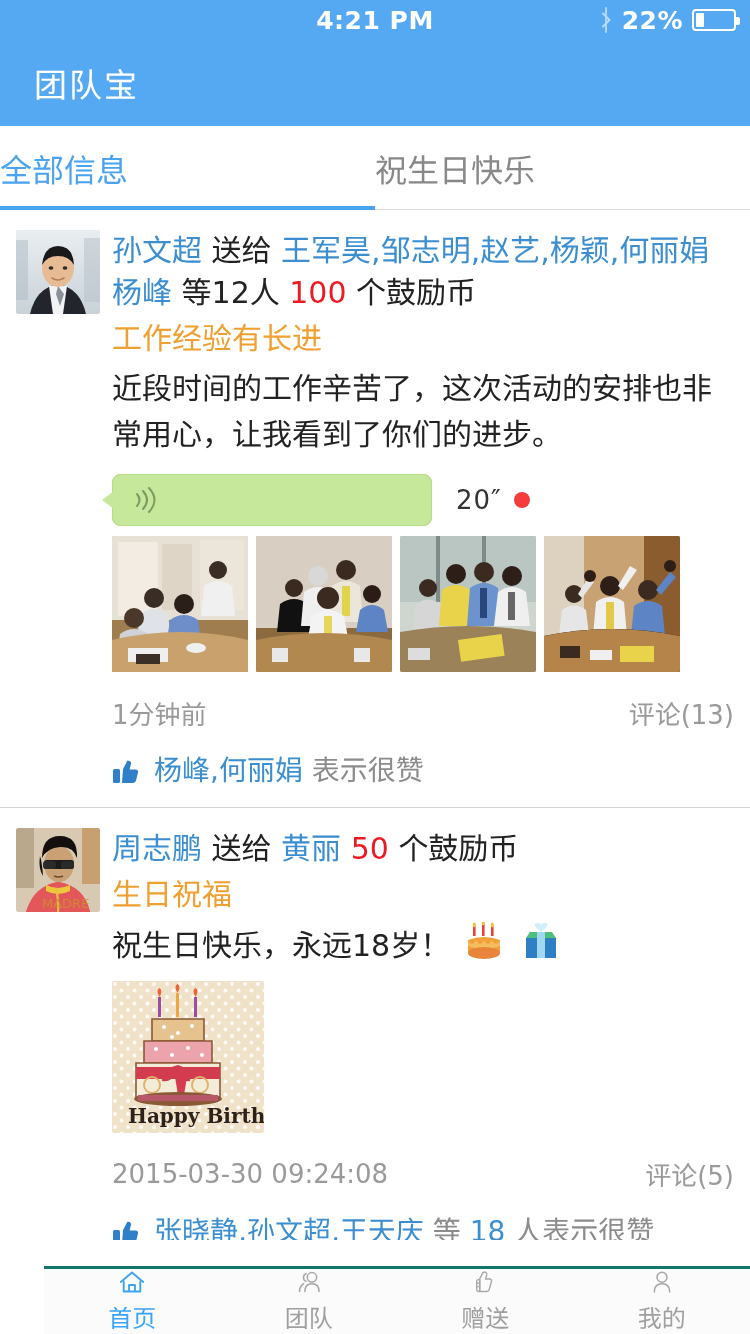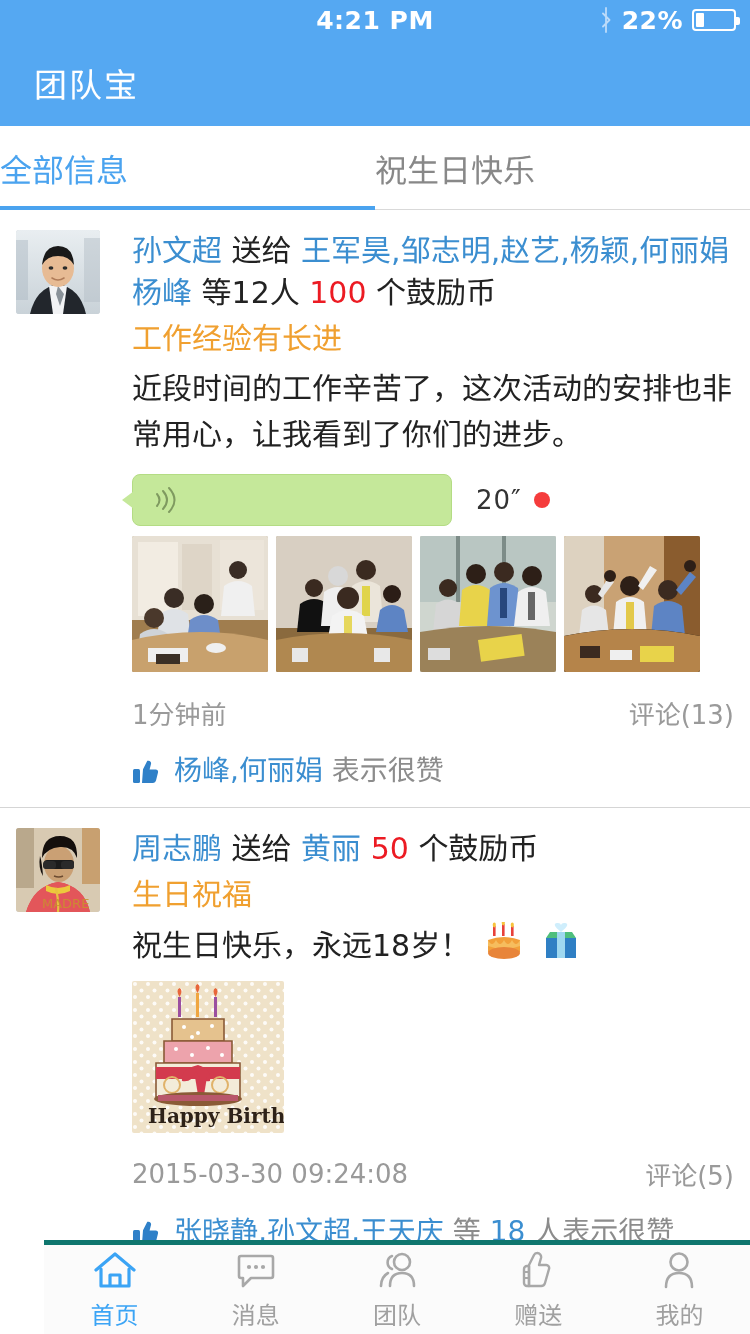--- a/index.html
+++ b/index.html
@@ -62,21 +62,21 @@
     height: 1px; background: #d8d8d8; z-index: -1;
   }
   .tabs-divider { position: absolute; left: 0; right: 0; bottom: 0; height: 1px; background: #d9d9d9; }
 
   
   .feed { position: absolute; top: 210px; bottom: 94px; left: 0; right: 0; overflow: hidden; background: #fff; }
   .post { padding: 20px 16px 12px 16px; position: relative; }
   .post + .post { border-top: 1px solid #d5d5d5; }
   .post-head { display: flex; }
   .avatar {
-    width: 84px; height: 84px; flex: 0 0 84px; margin-right: 32px;
+    width: 84px; height: 84px; flex: 0 0 84px; margin-right: 12px;
     border-radius: 3px; overflow: hidden; position: relative; background: #cfd4d8;
   }
   .post-body { flex: 1; min-width: 0; }
 
   .headline { font-size: 30px; line-height: 42px; color: #222; }
   .headline .u { color: #3b8ed0; }
   .headline .amt { color: #ec1b23; }
   .subject { font-size: 30px; line-height: 46px; color: #f0a030; margin-top: 2px; }
   .content { font-size: 30px; line-height: 46px; color: #222; margin-top: 4px; }
 
@@ -114,22 +114,22 @@
   .likes-text .u { color: #3b8ed0; }
 
   
   .bday-card { width: 152px; height: 152px; margin-top: 12px; border-radius: 2px; overflow: hidden; }
   .bday-card svg { display: block; width: 100%; height: 100%; }
 
   .emoji-inline { display: inline-block; vertical-align: -8px; width: 42px; height: 42px; margin: 0 3px; }
 
   
   .bottomnav {
-    position: absolute; left: 0; right: 0; bottom: 0; height: 94px;
-    background: #fbfbfb; border-top: 5px solid #0f766e;
+    position: absolute; left: 0; right: 0; bottom: 0; height: 68px;
+    background: #fbfbfb; border-top: 3px solid #0f766e;
     display: flex;
     margin-left: 44px;
   }
   .navitem {
     flex: 1; display: flex; flex-direction: column; align-items: center; justify-content: center;
     color: #a0a0a0; gap: 4px;
   }
   .navitem.active { color: #3ba4f5; }
   .navitem .nav-label { font-size: 24px; }
   .navitem svg { display: block; width: 46px; height: 44px; }
@@ -441,29 +441,20 @@
 
   <div class="navitem active">
     <svg viewBox="0 0 46 44">
       <path d="M4 22 L23 6 L42 22" fill="none" stroke="#3ba4f5" stroke-width="3.2" stroke-linecap="round" stroke-linejoin="round"></path>
       <path d="M9 21 v17 h28 v-17" fill="none" stroke="#3ba4f5" stroke-width="3.2" stroke-linecap="round" stroke-linejoin="round"></path>
       <path d="M18 38 v-11 h10 v11" fill="none" stroke="#3ba4f5" stroke-width="3.2" stroke-linejoin="round"></path>
     </svg>
     <span class="nav-label">首页</span>
   </div>
 
-  <div class="navitem">
-    <svg viewBox="0 0 46 44">
-      <path d="M8 8 h30 a2 2 0 0 1 2 2 v18 a2 2 0 0 1 -2 2 h-20 l-8 8 v-8 h-2 a2 2 0 0 1 -2 -2 v-18 a2 2 0 0 1 2 -2 z" fill="none" stroke="#a8a8a8" stroke-width="2.6" stroke-linejoin="round"></path>
-      <circle cx="16" cy="19" r="2.1" fill="#a8a8a8"></circle>
-      <circle cx="23" cy="19" r="2.1" fill="#a8a8a8"></circle>
-      <circle cx="30" cy="19" r="2.1" fill="#a8a8a8"></circle>
-    </svg>
-    <span class="nav-label">消息</span>
-  </div>
 
   <div class="navitem">
     <svg viewBox="0 0 46 44">
       <circle cx="28" cy="14" r="8" fill="none" stroke="#a8a8a8" stroke-width="2.6"></circle>
       <path d="M16 38 q0 -13 12 -13 q12 0 12 13" fill="none" stroke="#a8a8a8" stroke-width="2.6" stroke-linecap="round"></path>
       <path d="M18 8 a7 7 0 0 0 0 13" fill="none" stroke="#a8a8a8" stroke-width="2.6" stroke-linecap="round"></path>
       <path d="M14 25 q-7 4 -7 13" fill="none" stroke="#a8a8a8" stroke-width="2.6" stroke-linecap="round"></path>
     </svg>
     <span class="nav-label">团队</span>
   </div>

